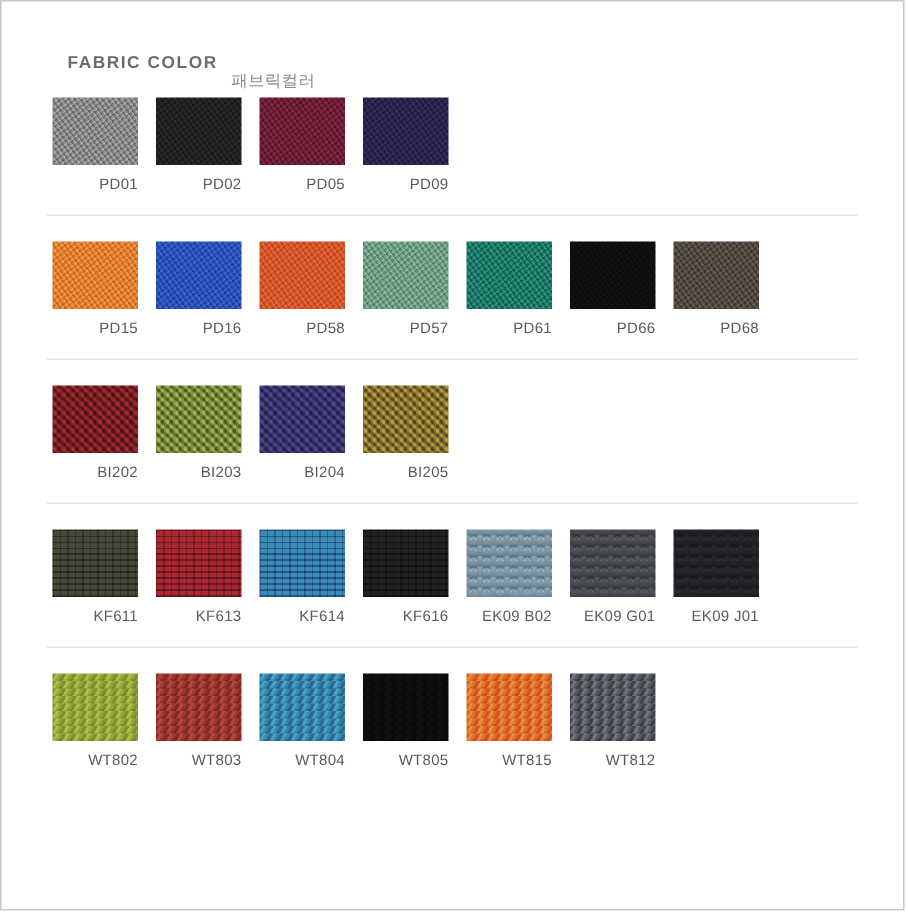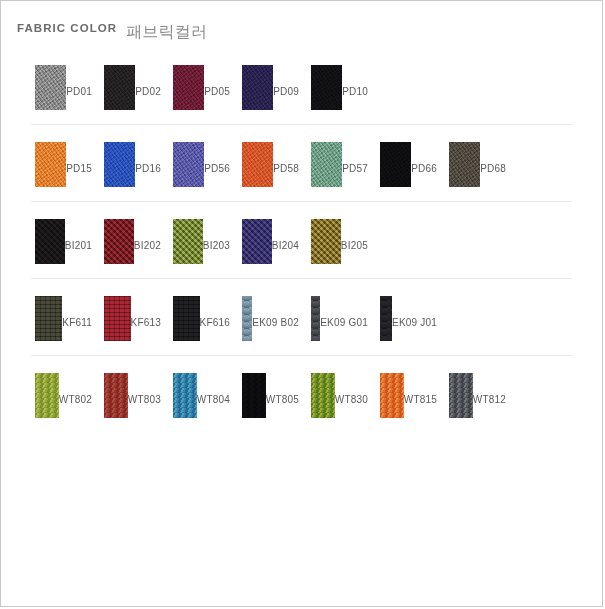--- a/index.html
+++ b/index.html
@@ -11,35 +11,36 @@
   #page{
     position:relative;
     width:603px;height:607px;
     border:1px solid #c9c9c9;
     background:#fff;
     box-sizing:border-box;
     overflow:hidden;
   }
   .header{
     position:absolute;
-    left:16px;top:21px;
-    display:flex;align-items:flex-start;gap:9px;
+    left:44px;top:21px;
+    display:flex;align-items:center;gap:9px;
     white-space:nowrap;
   }
   .header .en{
     font-size:11.5px;
     letter-spacing:1.05px;
     color:#6b6b6b;
     font-weight:600;
   }
   .header .ko{
-    font-size:16px;
+    font-size:11px;
     letter-spacing:.2px;
     color:#8a8a8a;
     font-weight:400;
+    margin-top:24px;
   }
   .groups{
     position:absolute;
     left:0;top:46px;right:0;
   }
   .group{
     position:relative;
     padding:9px 0 0 0;
   }
   .group + .group::before{
@@ -50,22 +51,22 @@
     background:#e8e8e8;
   }
   .row{
     display:flex;
     padding:9px 0 14px 34px;
     gap:12px;
   }
   .cell{
     width:57px;
     display:flex;
-    flex-direction:row;
-    align-items:center;
+    flex-direction:column;
+    align-items:flex-end;
   }
   .sw{
     width:57px;height:45px;
     position:relative;
     overflow:hidden;
     background-color:#888;
   }
   .sw::after{
     content:"";
     position:absolute;inset:0;
@@ -149,65 +150,57 @@
             <div class="label">PD02</div>
           </div>
           <div class="cell">
             <div class="sw tex-pd" style="background-color: rgb(109, 29, 53);"></div>
             <div class="label">PD05</div>
           </div>
           <div class="cell">
             <div class="sw tex-pd" style="background-color: rgb(42, 35, 80);"></div>
             <div class="label">PD09</div>
           </div>
-          <div class="cell">
-            <div class="sw tex-pd" style="background-color: rgb(17, 17, 20);"></div>
-            <div class="label">PD10</div>
-          </div>
         </div>
       </div>
       <div class="group">
         <div class="row">
           <div class="cell">
             <div class="sw tex-pd" style="background-color: rgb(224, 128, 48);"></div>
             <div class="label">PD15</div>
           </div>
           <div class="cell">
             <div class="sw tex-pd" style="background-color: rgb(42, 82, 184);"></div>
             <div class="label">PD16</div>
           </div>
           <div class="cell">
-            <div class="sw tex-pd" style="background-color: rgb(90, 90, 168);"></div>
-            <div class="label">PD56</div>
-          </div>
-          <div class="cell">
             <div class="sw tex-pd" style="background-color: rgb(212, 86, 42);"></div>
             <div class="label">PD58</div>
           </div>
           <div class="cell">
             <div class="sw tex-pd" style="background-color: rgb(111, 158, 134);"></div>
             <div class="label">PD57</div>
           </div>
           <div class="cell">
+            <div class="sw tex-pd" style="background-color: rgb(29, 122, 104);"></div>
+            <div class="label">PD61</div>
+          </div>
+          <div class="cell">
             <div class="sw tex-pd" style="background-color: rgb(14, 14, 16);"></div>
             <div class="label">PD66</div>
           </div>
           <div class="cell">
             <div class="sw tex-pd" style="background-color: rgb(81, 74, 64);"></div>
             <div class="label">PD68</div>
           </div>
         </div>
       </div>
       <div class="group">
         <div class="row">
           <div class="cell">
-            <div class="sw tex-bi" style="background-color: rgb(25, 23, 24);"></div>
-            <div class="label">BI201</div>
-          </div>
-          <div class="cell">
             <div class="sw tex-bi" style="background-color: rgb(125, 32, 38);"></div>
             <div class="label">BI202</div>
           </div>
           <div class="cell">
             <div class="sw tex-bi" style="background-color: rgb(123, 140, 60);"></div>
             <div class="label">BI203</div>
           </div>
           <div class="cell">
             <div class="sw tex-bi" style="background-color: rgb(59, 53, 112);"></div>
             <div class="label">BI204</div>
@@ -222,20 +215,24 @@
         <div class="row">
           <div class="cell">
             <div class="sw tex-kf" style="background-color: rgb(58, 58, 46);"></div>
             <div class="label">KF611</div>
           </div>
           <div class="cell">
             <div class="sw tex-kf" style="background-color: rgb(138, 31, 40);"></div>
             <div class="label">KF613</div>
           </div>
           <div class="cell">
+            <div class="sw tex-kf" style="background-color: rgb(46, 111, 158);"></div>
+            <div class="label">KF614</div>
+          </div>
+          <div class="cell">
             <div class="sw tex-kf" style="background-color: rgb(26, 26, 28);"></div>
             <div class="label">KF616</div>
           </div>
           <div class="cell">
             <div class="sw tex-ek" style="background-color: rgb(127, 151, 166);"></div>
             <div class="label">EK09 B02</div>
           </div>
           <div class="cell">
             <div class="sw tex-ek" style="background-color: rgb(74, 76, 82);"></div>
             <div class="label">EK09 G01</div>
@@ -258,24 +255,20 @@
           </div>
           <div class="cell">
             <div class="sw tex-wt" style="background-color: rgb(58, 140, 176);"></div>
             <div class="label">WT804</div>
           </div>
           <div class="cell">
             <div class="sw tex-wt" style="background-color: rgb(13, 13, 15);"></div>
             <div class="label">WT805</div>
           </div>
           <div class="cell">
-            <div class="sw tex-wt" style="background-color: rgb(127, 154, 44);"></div>
-            <div class="label">WT830</div>
-          </div>
-          <div class="cell">
             <div class="sw tex-wt" style="background-color: rgb(224, 118, 47);"></div>
             <div class="label">WT815</div>
           </div>
           <div class="cell">
             <div class="sw tex-wt" style="background-color: rgb(92, 95, 102);"></div>
             <div class="label">WT812</div>
           </div>
         </div>
       </div>
     </div>

